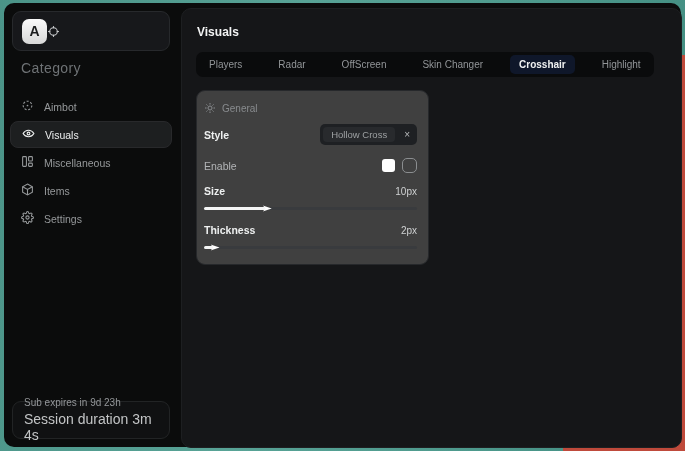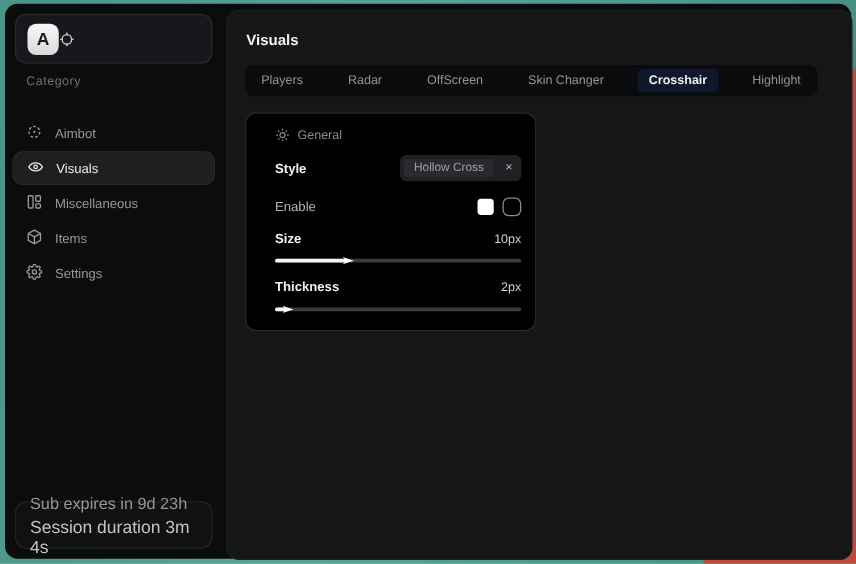--- a/index.html
+++ b/index.html
@@ -18,47 +18,47 @@
                 display:flex; align-items:center; padding:0 9px; }
   .brand-logo { width:25px; height:25px; border-radius:7px;
                 background:linear-gradient(180deg,#fafafa,#d8d8d8);
                 color:#1b1c1d; font-weight:bold; font-size:14px;
                 display:flex; align-items:center; justify-content:center; }
   .brand-text { margin-left:9px; flex:1; }
   .brand-name { color:#f1f2f2; font-size:10px; font-weight:bold; }
   .brand-sub { color:#8f9294; font-size:9px; margin-top:2px; }
   .brand-target { color:#c9cbcd; display:flex; cursor:pointer; }
 
-  .category-label { position:absolute; left:17px; top:57px; color:#6e7275; font-size:10px; letter-spacing:.4px;text-align:center; }
+  .category-label { position:absolute; left:17px; top:57px; color:#6e7275; font-size:14px; letter-spacing:.4px;text-align:center; }
 
   .nav { position:absolute; left:6px; top:90px; right:6px; }
   .nav-item { height:27px; display:flex; align-items:center; gap:10px; padding:0 11px;
               color:#96999b; font-size:10.5px; border-radius:8px; cursor:pointer; margin-bottom:1px; }
   .nav-item.selected { background:#1d1f20; border:1px solid #28292b; color:#eceeee; }
   .nav-item svg { flex:0 0 auto; }
 
   .footer-card { position:absolute; left:8px; bottom:8px; width:158px; height:38px;
                  border:1px solid #222425; border-radius:9px; background:#101112;
                  display:flex; flex-direction:column; justify-content:center; padding:0 11px; gap:3px; }
-  .footer-line1 { color:#94979a; font-size:13px; }
+  .footer-line1 { color:#94979a; font-size:10px; }
   .footer-line2 { color:#c3c5c6; font-size:14px; }
 
   
   .main { position:absolute; left:177px; top:5px; width:501px; height:440px;
           background:#151618; border:1px solid #1d1f21; border-radius:10px;
           padding:13px 14px; }
   .page-title { color:#f2f3f3; font-size:12px; font-weight:bold; margin:3px 0 0 1px; }
 
   .tabbar { display:inline-flex; margin-top:13px; background:#0a0b0c; border-radius:7px;
             padding:3px 4px; gap:18px; align-items:center; }
   .tab { padding:4px 9px; font-size:10px; color:#929598; border-radius:5px; cursor:pointer; white-space:nowrap; }
   .tab.selected { background:#0f172a; color:#f0f1f1;font-weight:bold; }
 
-  .card { margin-top:13px; width:233px; background:#000000; border:1px solid #26282b;
-          border-radius:9px; padding:11px 11px 13px 23px; }
+  .card { margin-top:13px; width:233px; background:#404040; border:1px solid #26282b;
+          border-radius:9px; padding:11px 11px 13px 7px; }
   .card-header { display:flex; align-items:center; gap:6px; color:#888b8e; font-size:10px; }
 
   .row { display:flex; align-items:center; justify-content:space-between; }
   .row-enable { margin-top:13px; }
   .label-dim { color:#b2b4b6; font-size:10.5px; }
   .label-strong { color:#eef0f0; font-size:10.5px; font-weight:bold; }
   .value { color:#cfd1d2; font-size:10px; }
   .enable-controls { display:flex; align-items:center; gap:7px; }
   .swatch { width:13px; height:13px; border-radius:3px; cursor:pointer; }
   .checkbox { width:15px; height:15px; border:1.5px solid #8b8e90; border-radius:5px;

